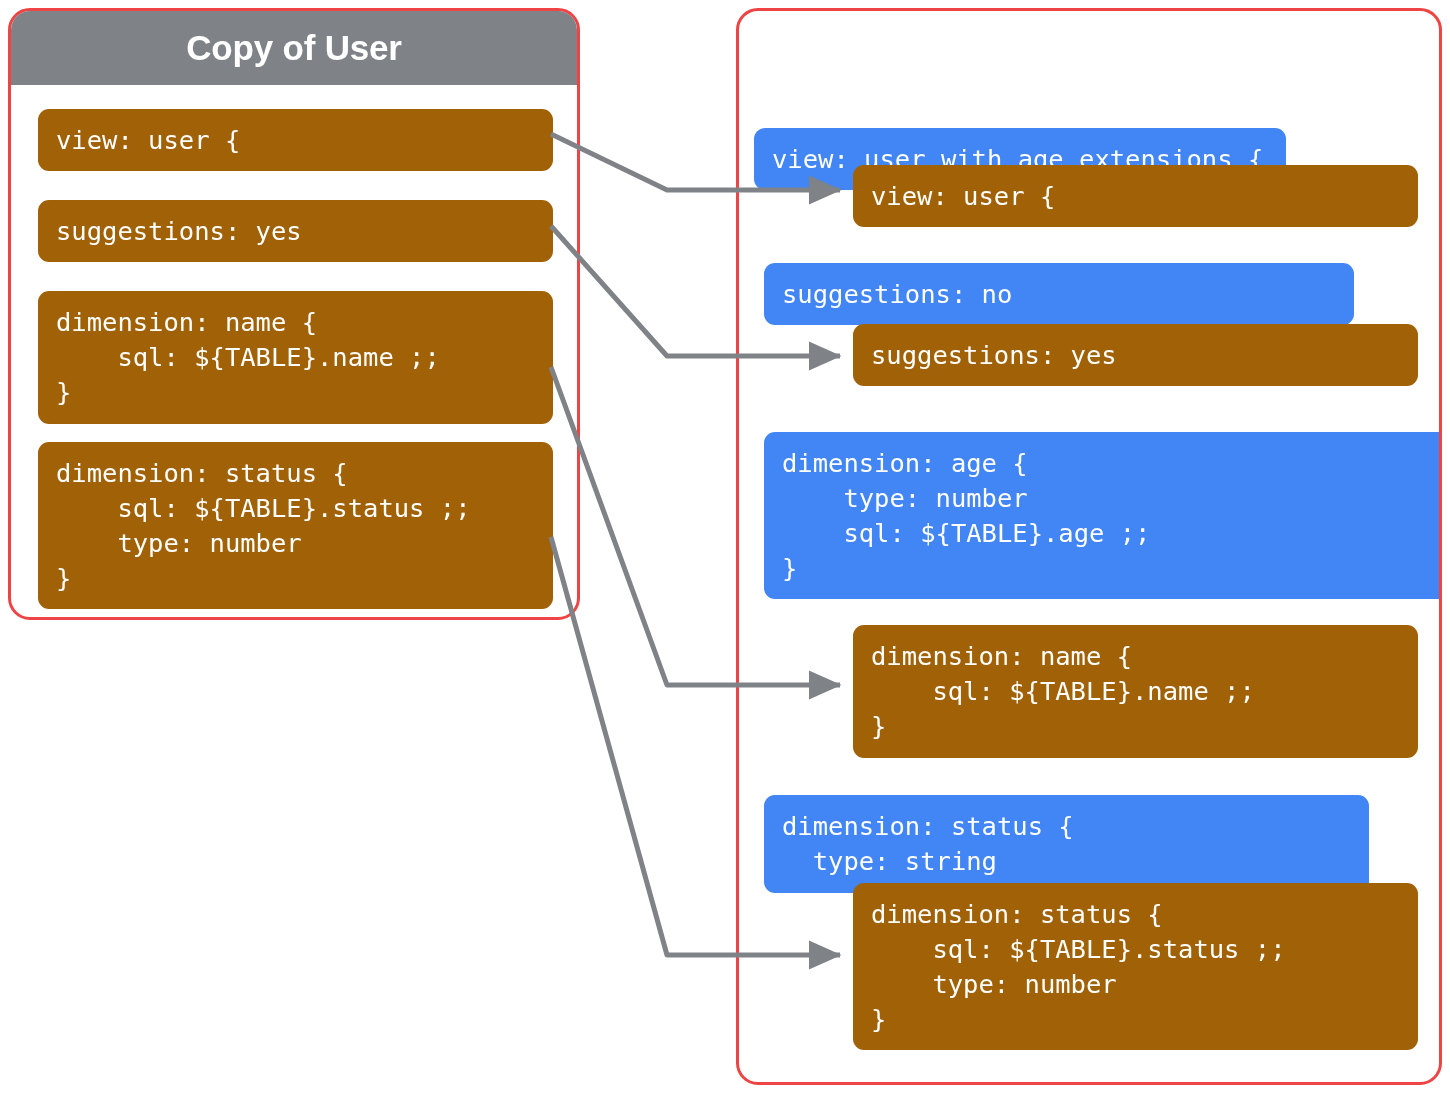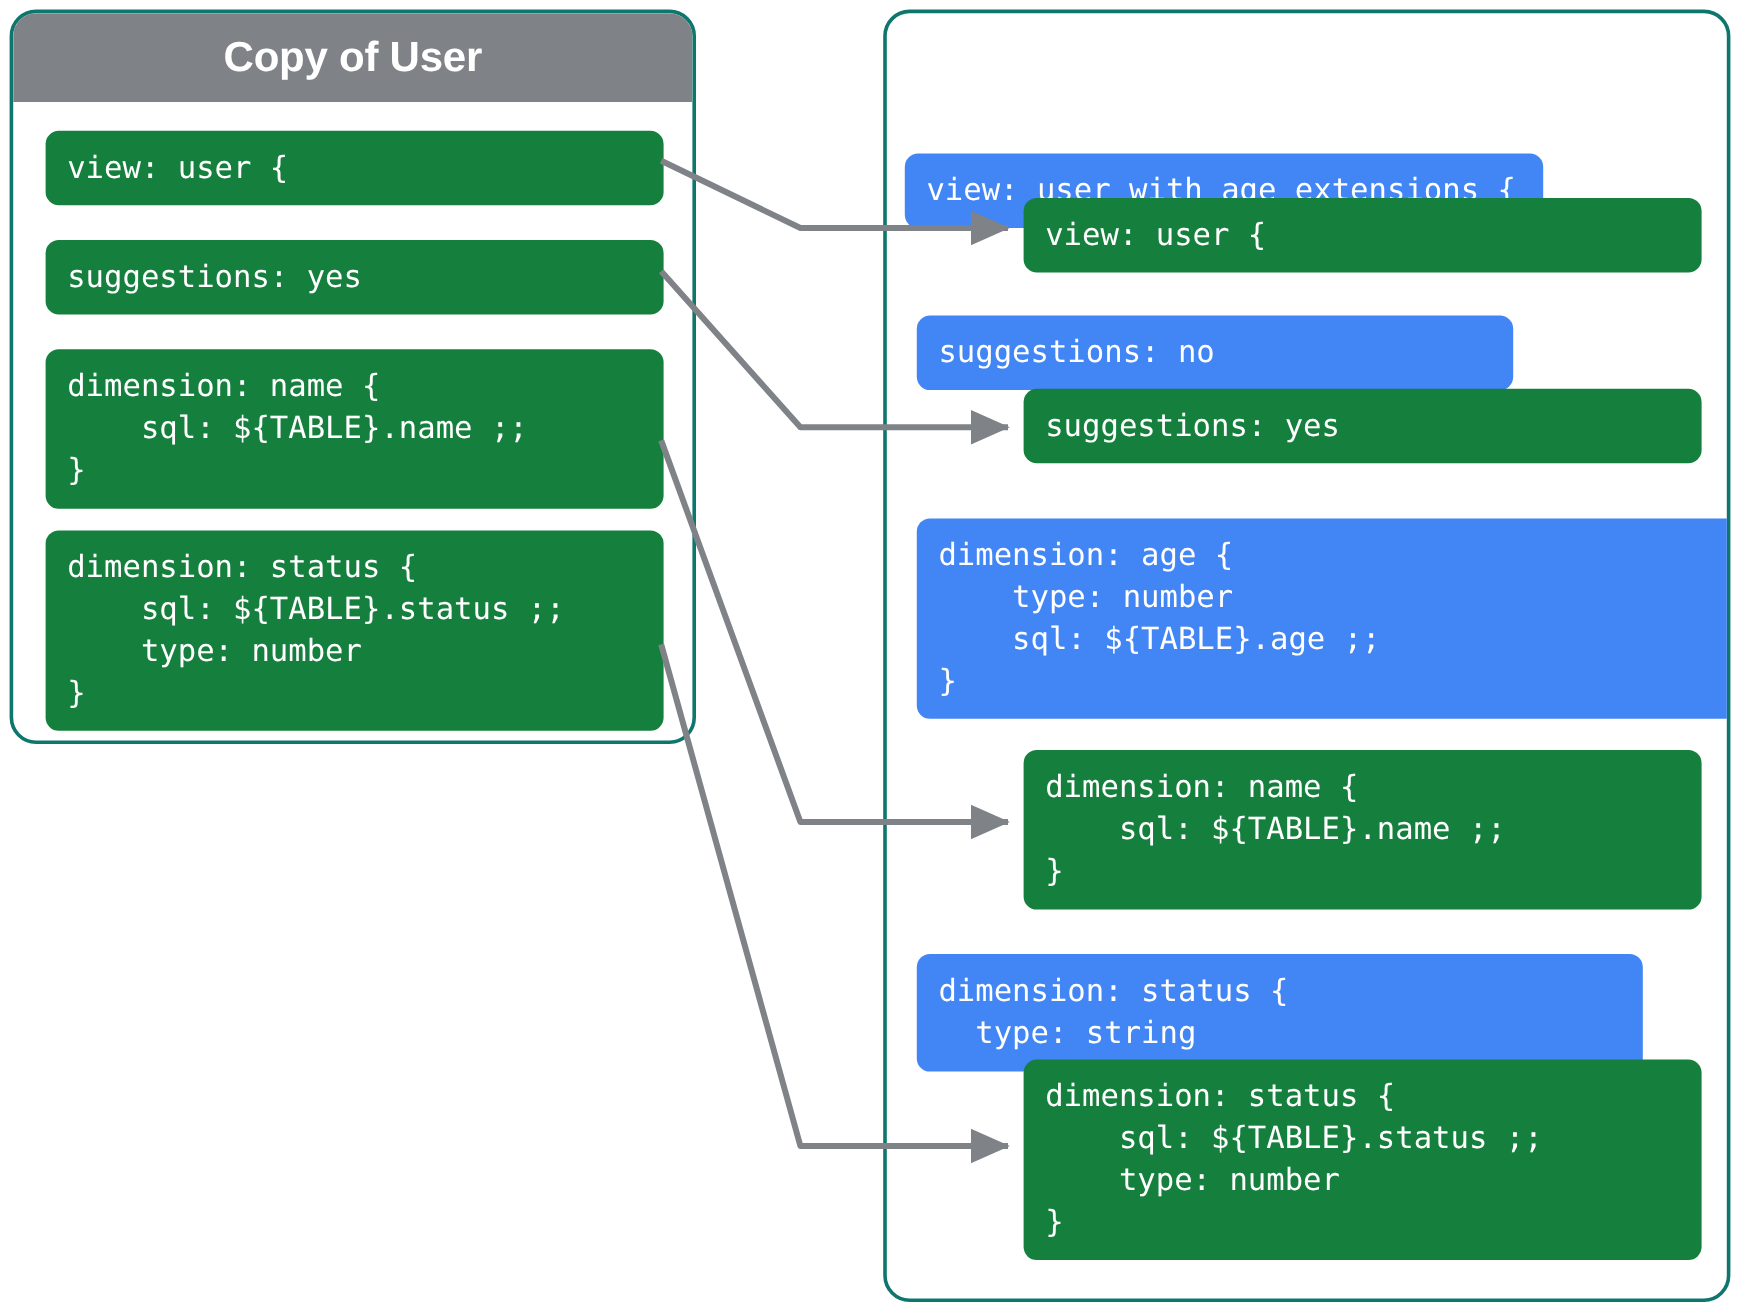--- a/index.html
+++ b/index.html
@@ -19,21 +19,21 @@
     position: absolute;
     inset: 0;
     width: 1450px;
     height: 1096px;
   }
 
   
   .panel {
     position: absolute;
     background: #ffffff;
-    border: 3px solid #0f766e;
+    border: 3px solid #ef4444;
     border-radius: 22px;
     box-sizing: border-box;
     overflow: hidden;
   }
   #panel-left  { left: 8px;   top: 8px;  width: 572px;  height: 612px; }
   #panel-right { left: 736px; top: 8px;  width: 706px;  height: 1077px; }
 
   .panel-header {
     position: absolute;
     left: 0;
@@ -68,21 +68,21 @@
     border-radius: 11px;
     box-sizing: border-box;
     font-family: "DejaVu Sans Mono", monospace;
     font-size: 25.5px;
     line-height: 35px;
     color: #ffffff;
     white-space: pre;
     padding: 14px 18px;
     overflow: hidden;
   }
-  .code-block.dark  { background: #15803d; }
+  .code-block.dark  { background: #a16207; }
   .code-block.light { background: #4285f4; }
 
   
   #connectors {
     position: absolute;
     left: 0;
     top: 0;
     width: 1450px;
     height: 1096px;
     pointer-events: none;
@@ -112,21 +112,21 @@
 }</div>
     </div>
   </div>
 
   <div class="panel" id="panel-right">
     <div class="panel-body">
 
       <div class="code-block light" style="left:15px; top:21px; width:532px; height:62px;margin-top:22px;">view: user_with_age_extensions {</div>
       <div class="code-block dark" style="left:114px; top:80px; width:565px; height:62px;">view: user {</div>
 
-      <div class="code-block light" style="left:25px; top:178px; width:497px; height:62px;">suggestions: no</div>
+      <div class="code-block light" style="left:25px; top:178px; width:590px; height:62px;">suggestions: no</div>
       <div class="code-block dark" style="left:114px; top:239px; width:565px; height:62px;">suggestions: yes</div>
 
       <div class="code-block light" style="left:25px; top:347px; width:703px; height:167px;">dimension: age {
     type: number
     sql: ${TABLE}.age ;;
 }</div>
 
       <div class="code-block dark" style="left:114px; top:540px; width:565px; height:133px;">dimension: name {
     sql: ${TABLE}.name ;;
 }</div>

